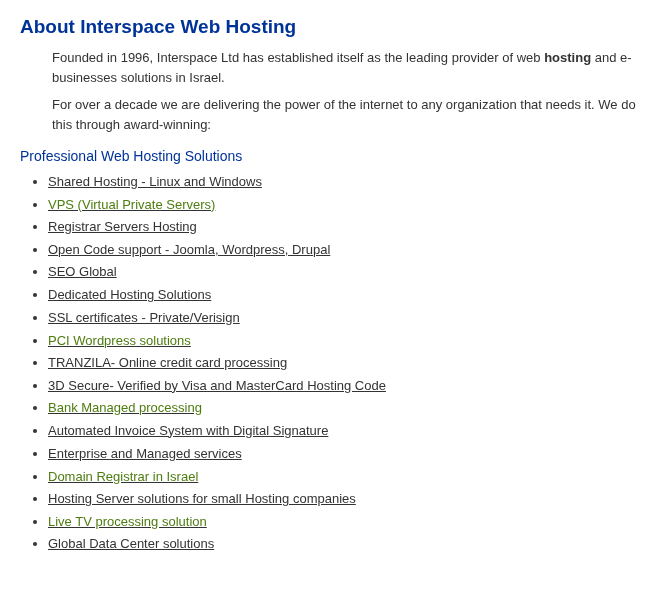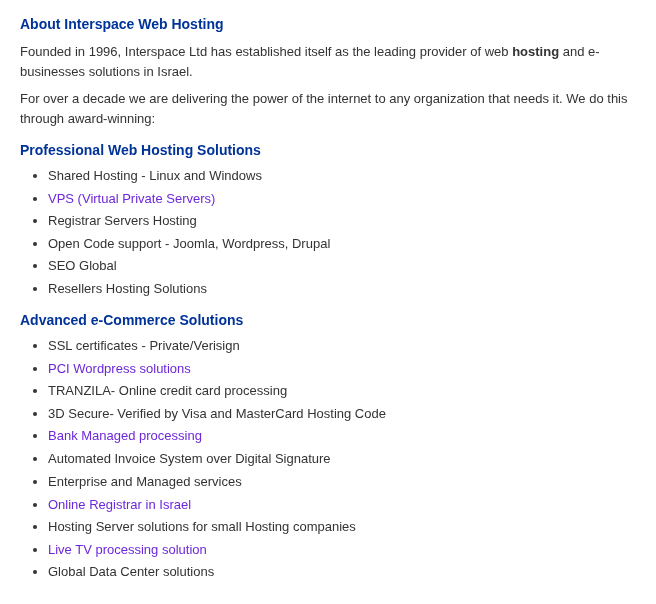--- a/index.html
+++ b/index.html
@@ -10,49 +10,51 @@
     body {
       font-family: Arial, sans-serif;
       font-size: 13px;
       color: #333;
       background: #fff;
       padding: 16px 20px;
       width: 656px;
     }
     h1.page-title {
       color: #003399;
-      font-size: 14px;
+      font-size: 19px;
       font-weight: bold;
       margin-bottom: 10px;
     }
     p.intro {
       margin-bottom: 8px;
       line-height: 1.5;
+      margin-left: 32px;
     }
     p.intro b {
       font-weight: bold;
     }
     h2.section-title {
       color: #003399;
       font-size: 14px;
-      font-weight: bold;
+      font-weight: normal;
       margin-top: 14px;
       margin-bottom: 8px;
     }
     ul.items {
       list-style-type: disc;
       padding-left: 28px;
       margin-bottom: 4px;
+      text-decoration: underline;
     }
     ul.items li {
       margin-bottom: 3px;
       line-height: 1.5;
     }
     .link-blue {
-      color: #6d28d9;
+      color: #4d7c0f;
       text-decoration: none;
       text-align: right;
     }
   </style>
 </head>
 <body>
 
 <h1 class="page-title">About Interspace Web Hosting</h1>
 
 <p class="intro">
@@ -61,31 +63,30 @@
 <p class="intro">For over a decade we are delivering the power of the internet to any organization that needs it. We do this through award-winning:</p>
 
 <div id="sections-container">
     <h2 class="section-title">Professional Web Hosting Solutions</h2>
     <ul class="items">
       <li>Shared Hosting - Linux and Windows</li>
       <li><a class="link-blue" href="#">VPS (Virtual Private Servers)</a></li>
       <li>Registrar Servers Hosting</li>
       <li>Open Code support - Joomla, Wordpress, Drupal</li>
       <li>SEO Global</li>
-      <li>Resellers Hosting Solutions</li>
+      <li>Dedicated Hosting Solutions</li>
     </ul>
-    <h2 class="section-title">Advanced e-Commerce Solutions</h2>
     <ul class="items">
       <li>SSL certificates - Private/Verisign</li>
       <li><a class="link-blue" href="#">PCI Wordpress solutions</a></li>
       <li>TRANZILA- Online credit card processing</li>
       <li>3D Secure- Verified by Visa and MasterCard Hosting Code</li>
       <li><a class="link-blue" href="#">Bank Managed processing</a></li>
-      <li>Automated Invoice System over Digital Signature</li>
+      <li>Automated Invoice System with Digital Signature</li>
     </ul>
     <ul class="items">
       <li>Enterprise and Managed services</li>
-      <li><a class="link-blue" href="#">Online Registrar in Israel</a></li>
+      <li><a class="link-blue" href="#">Domain Registrar in Israel</a></li>
       <li>Hosting Server solutions for small Hosting companies</li>
       <li><a class="link-blue" href="#">Live TV processing solution</a></li>
       <li>Global Data Center solutions</li>
     </ul>
   </div>
 
 </body></html>

